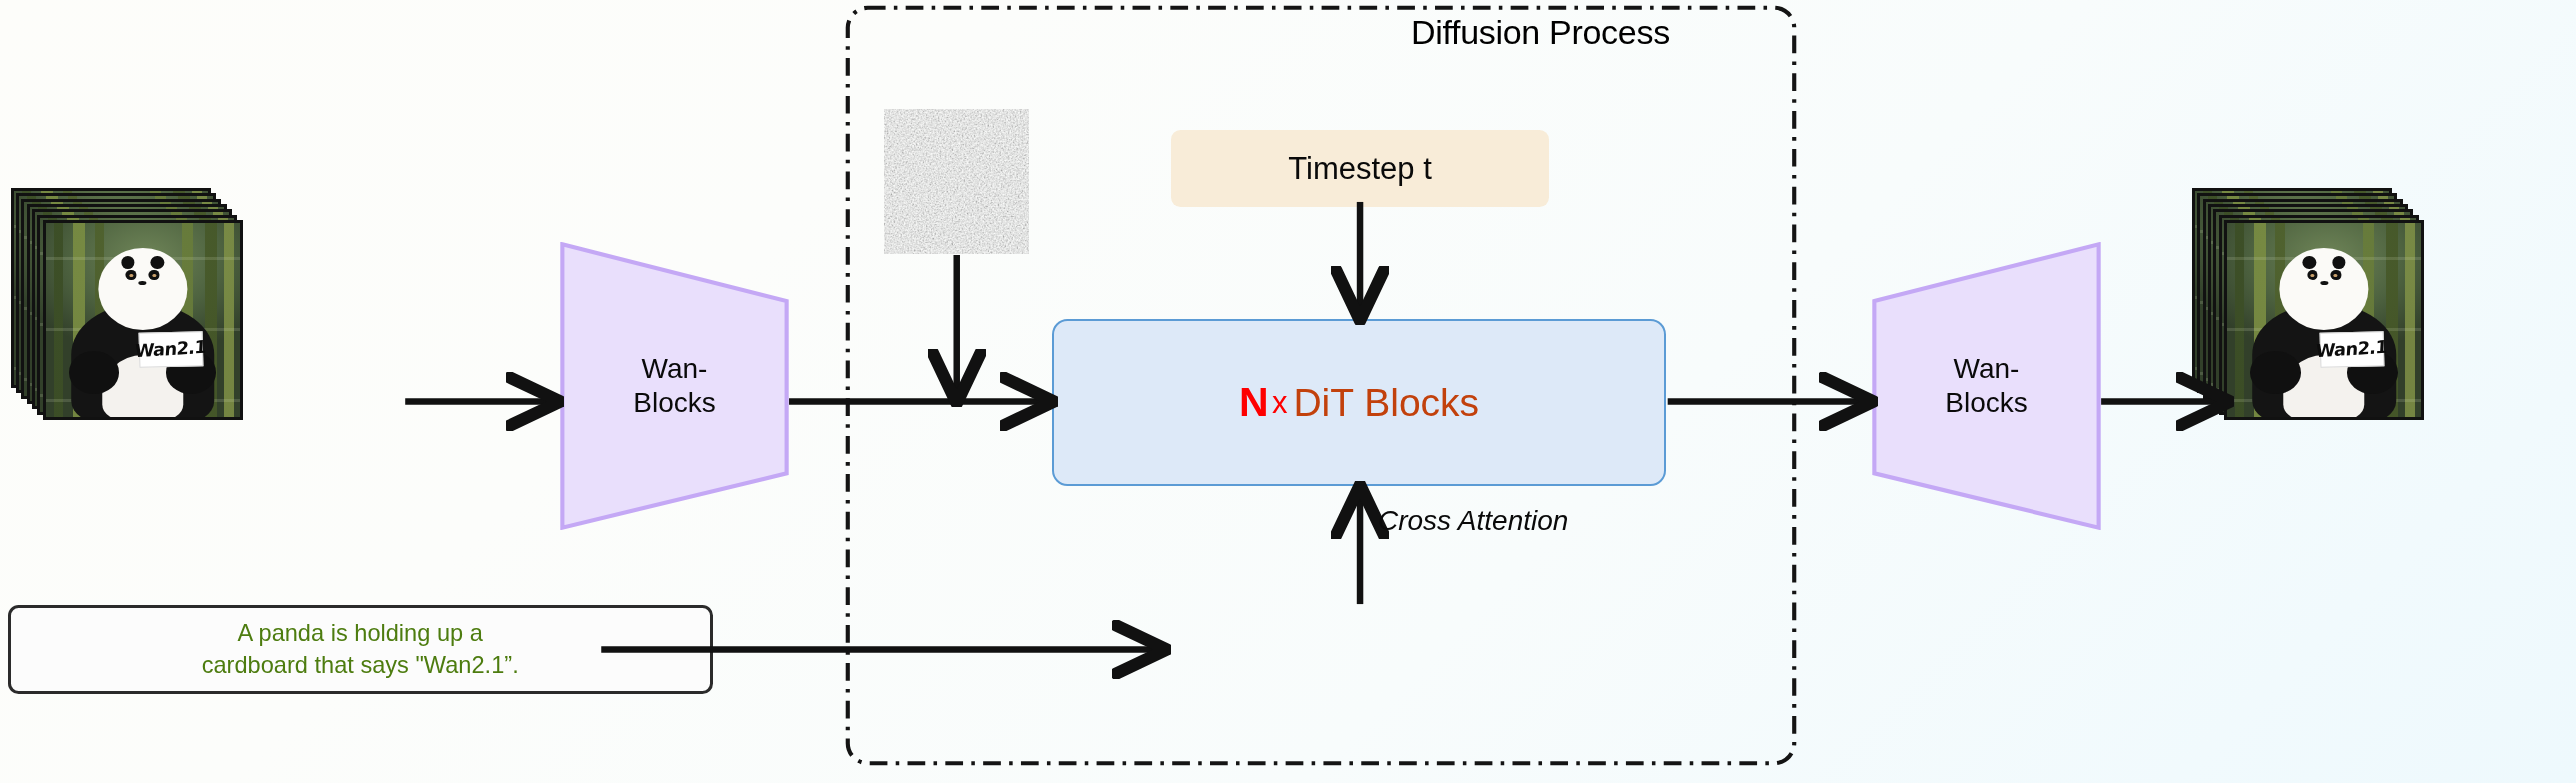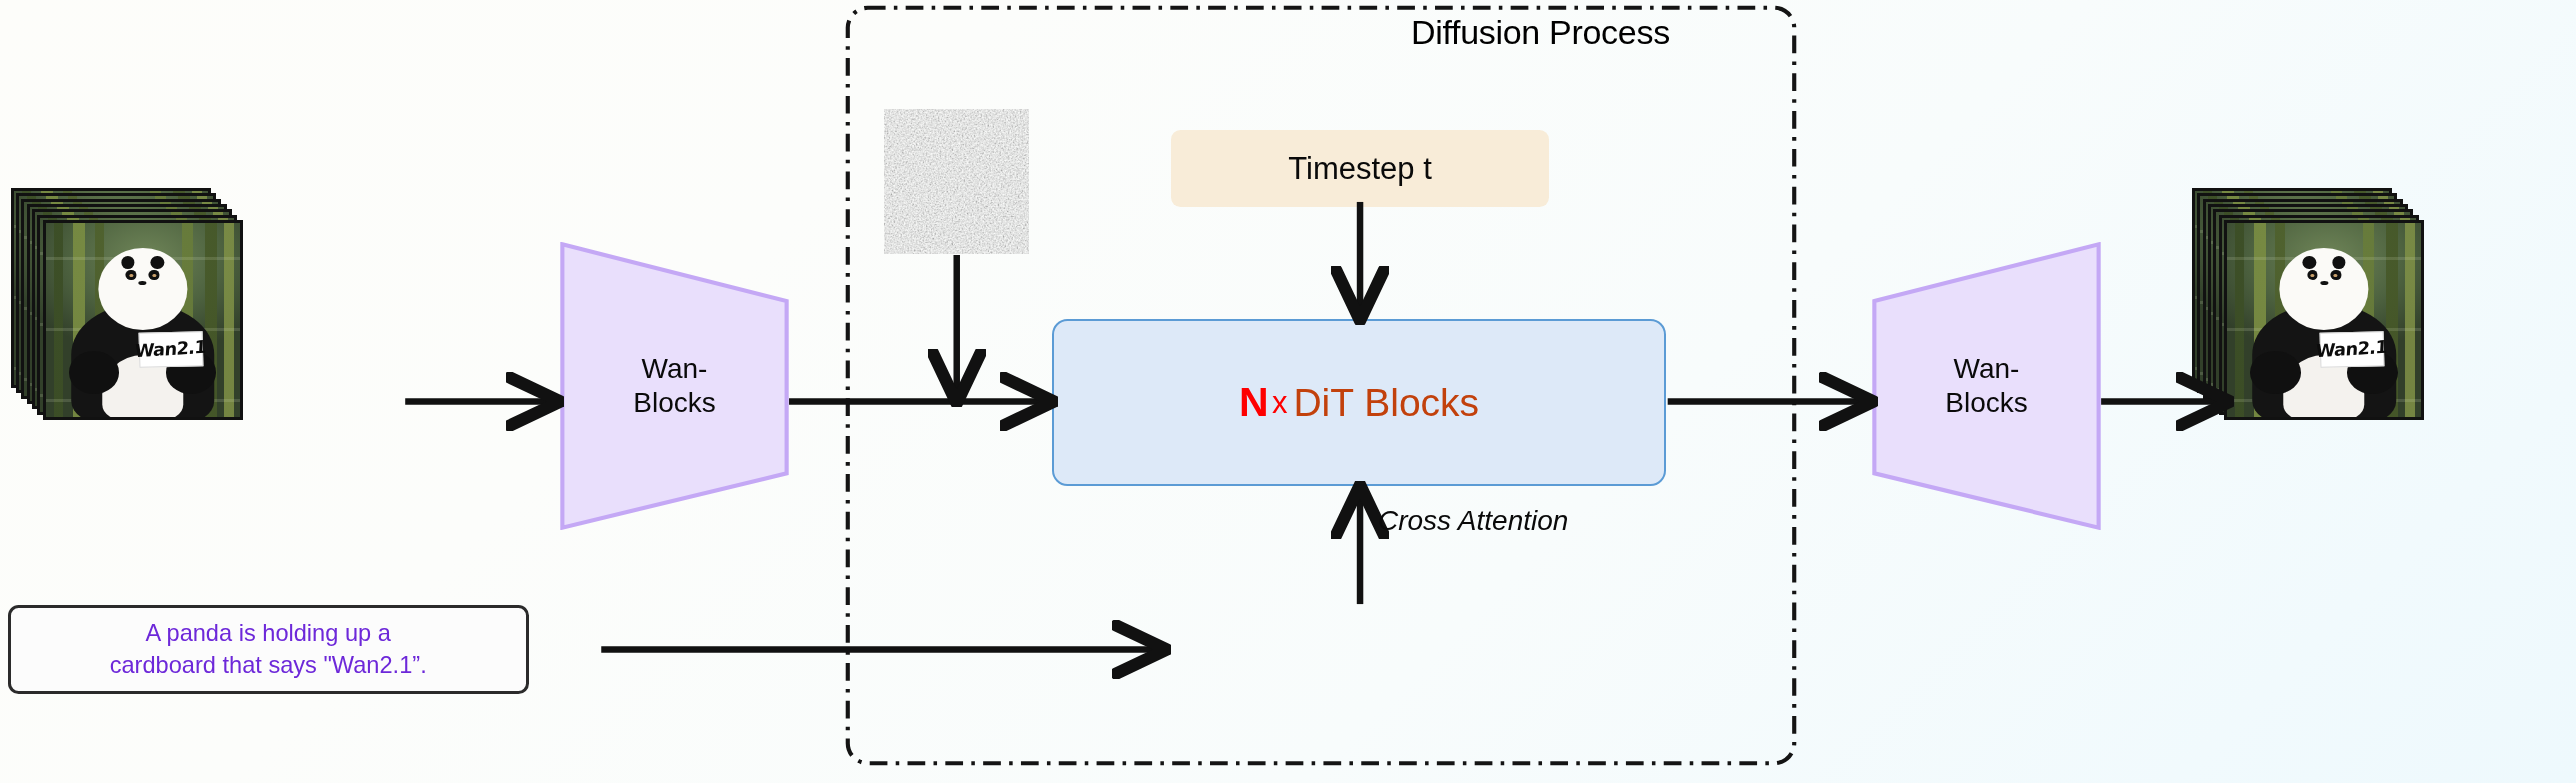--- a/index.html
+++ b/index.html
@@ -268,27 +268,27 @@
     height: 89px;
     background: #e5f1da;
     border: 2.4px solid #94c07a;
     border-radius: 11.8px;
     font-size: 31px;
     color: #0a0a0a;
   }
   #prompt-box {
     left: 7.7px;
     top: 605px;
-    width: 521px;
+    width: 705px;
     height: 89px;
     background: #fcfcfc;
     border: 3px solid #2b2b2b;
     border-radius: 10.6px;
     font-size: 23.6px;
-    color: #6d28d9;
+    color: #4d7c0f;
     line-height: 1.35;
     padding: 0 9.4px;
   }
 
   
   .arrow-layer {
     position: absolute;
     left: 0; top: 0;
     width: 2576px;
     height: 783px;

